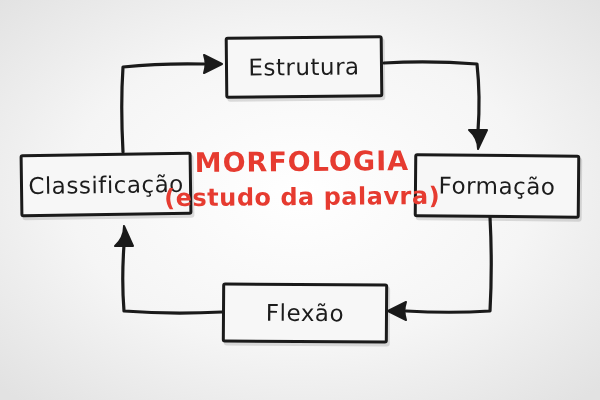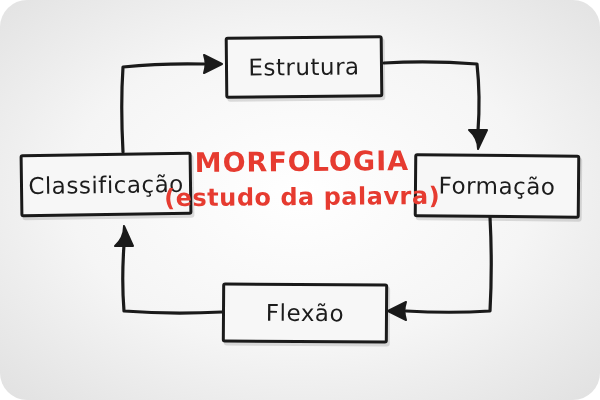--- a/index.html
+++ b/index.html
@@ -9,21 +9,20 @@
   }
   .stage {
     position: relative;
     width: 600px;
     height: 400px;
     overflow: hidden;
     background: radial-gradient(ellipse 70% 70% at 50% 48%,
                 var(--background-center, #ffffff) 0%,
                 #f5f5f5 55%,
                 var(--background-edge, #e2e2e2) 100%);
-    border-radius: 27px;
   }
   .arrows {
     position: absolute;
     inset: 0;
     z-index: 1;
   }
   .arrow-line {
     fill: none;
     stroke: var(--stroke, #1a1a1a);
     stroke-width: 3.2;

